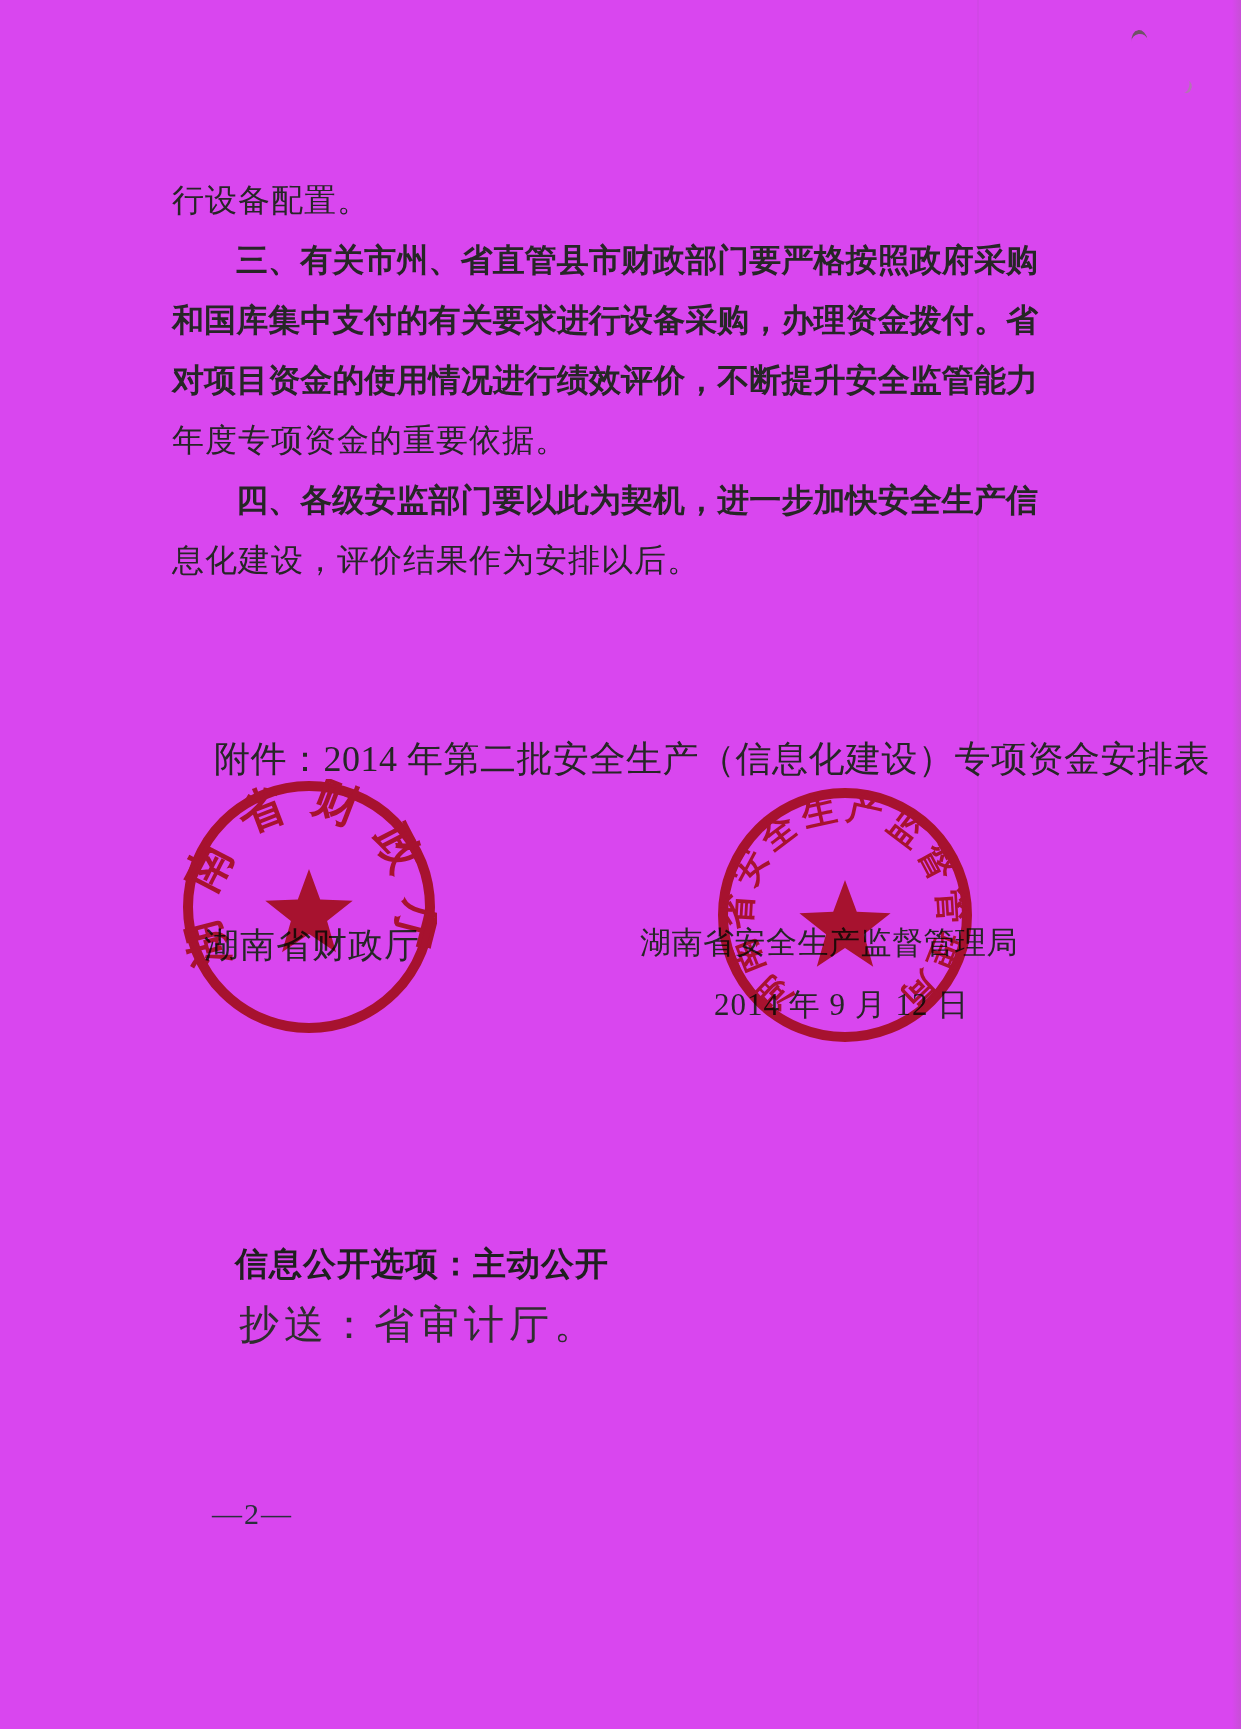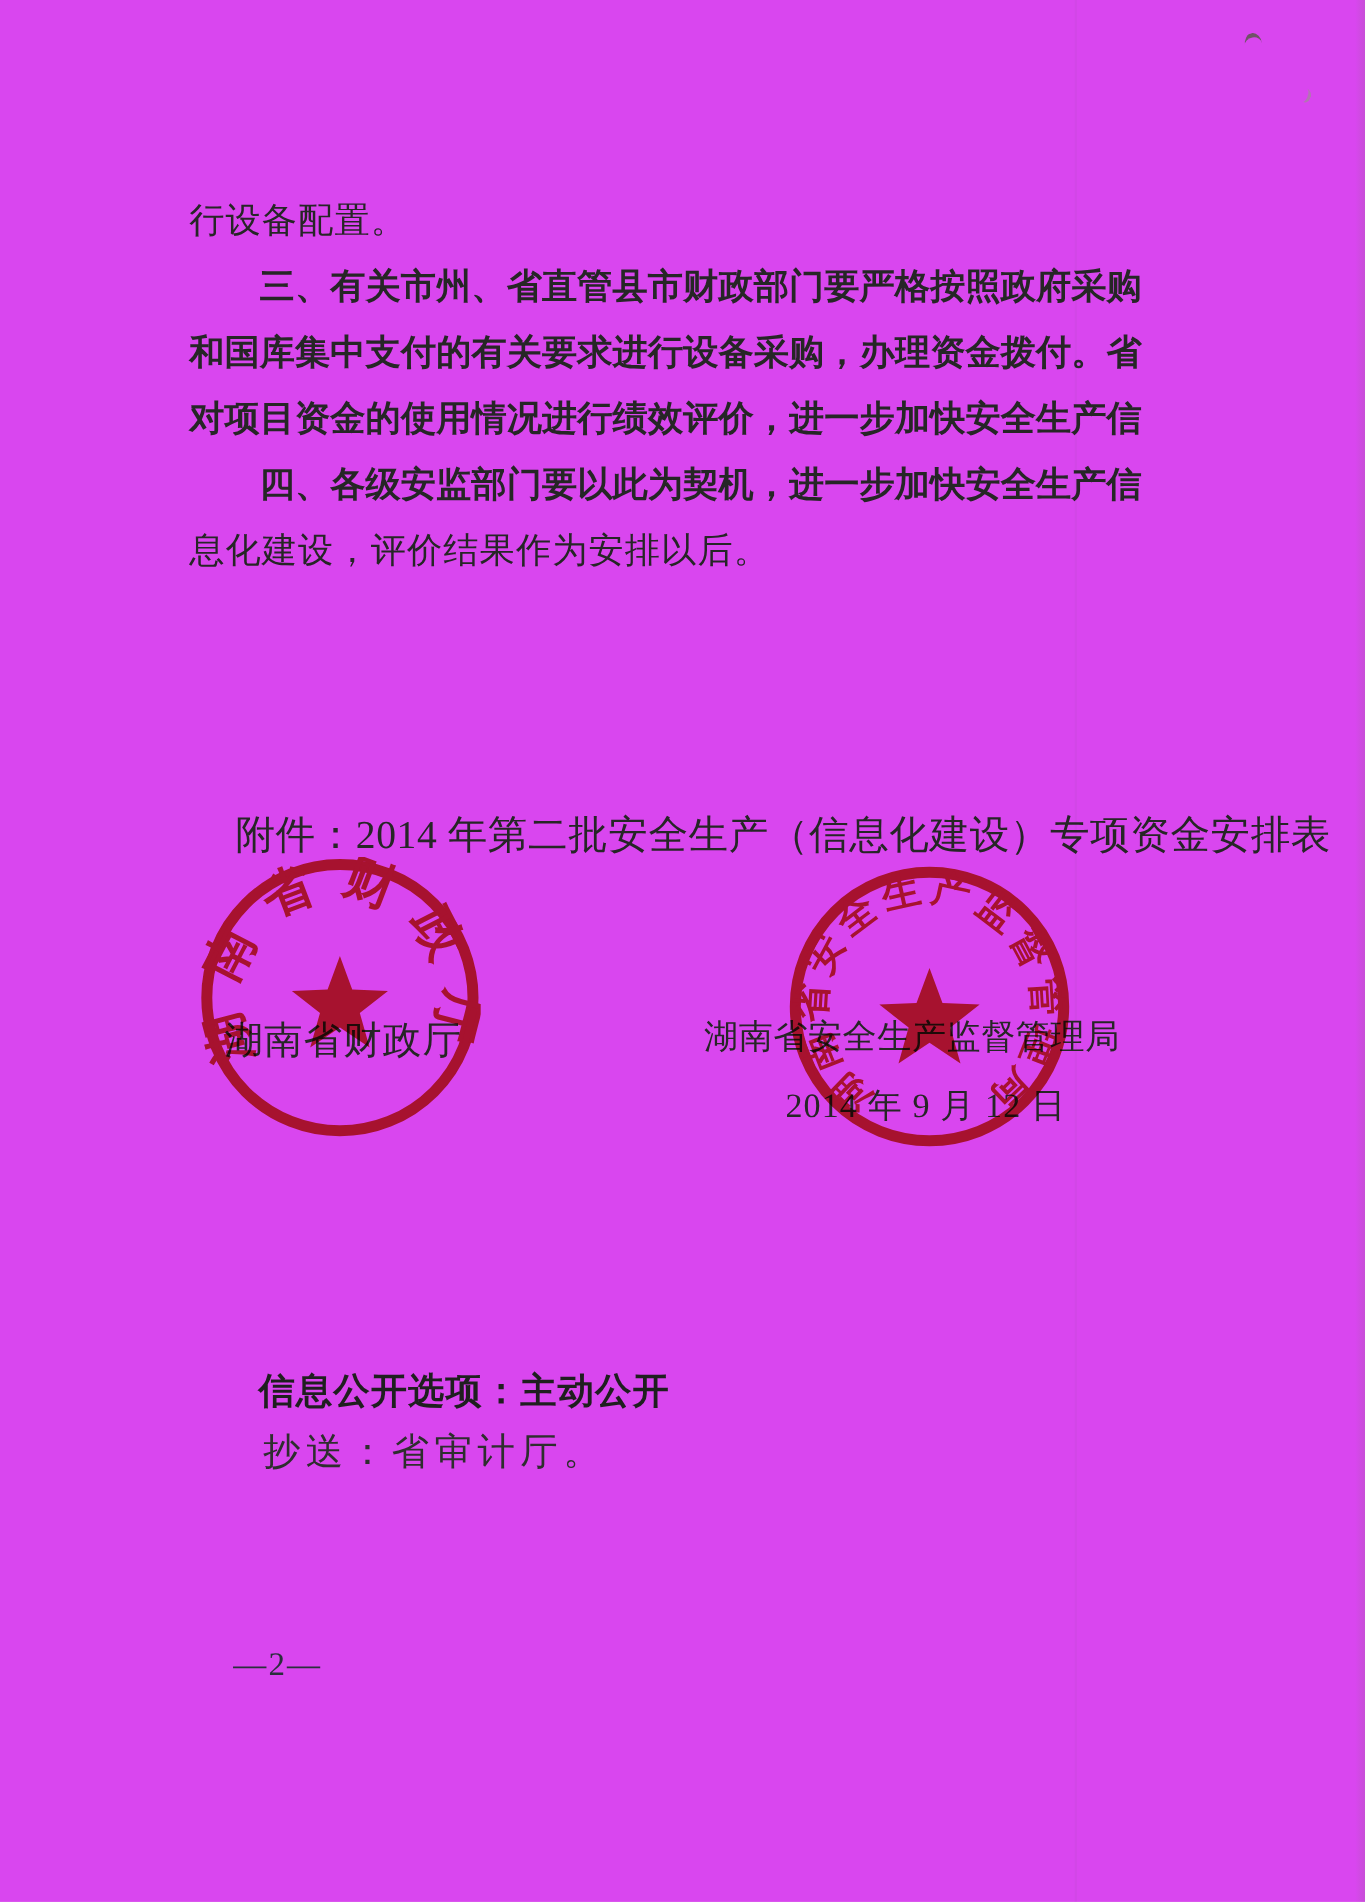--- a/index.html
+++ b/index.html
@@ -34,21 +34,21 @@
   .sig{position:absolute;color:#262626;white-space:nowrap;}
   .sig-left{left:204px;top:922px;font-size:35px;letter-spacing:1px;}
   .sig-right{left:640px;top:922px;font-size:31px;letter-spacing:.5px;}
   .sig-date{left:714px;top:984px;font-size:31px;letter-spacing:1px;}
   
   .seal{position:absolute;mix-blend-mode:multiply;opacity:.93;}
   .seal text{font-family:"Liberation Serif","DejaVu Serif",serif;font-weight:bold;}
   
   .disclosure{position:absolute;left:235px;top:1242px;font-size:33px;
     font-weight:bold;color:#1f1f1f;white-space:nowrap;letter-spacing:1px;}
-  .cc{position:absolute;left:239px;top:1297px;font-size:34px;
+  .cc{position:absolute;left:239px;top:1297px;font-size:40px;
     letter-spacing:5px;color:#2e2e2e;white-space:nowrap;}
   .pagenum{position:absolute;left:212px;top:1497px;font-size:30px;
     color:#2a2f3c;letter-spacing:2px;}
   
   .artifact{position:absolute;}
   .artifact-1{left:1131px;top:30px;width:16px;height:9px;
     border-top:4px solid #5e564f;border-radius:60% 60% 0 0/100% 100% 0 0;
     transform:rotate(-8deg);opacity:.85;}
   .artifact-2{left:1180px;top:80px;width:9px;height:13px;
     border-right:3px solid #9a948c;border-radius:0 70% 55% 0;
@@ -61,21 +61,22 @@
 
   <div class="edge-shade"></div>
   <div class="crease"></div>
   <div class="artifact artifact-1"></div>
   <div class="artifact artifact-2"></div>
 
   <div class="bodytext">
     <div class="line">行设备配置。</div>
     <div class="line just indent">三、有关市州、省直管县市财政部门要严格按照政府采购</div>
     <div class="line just">和国库集中支付的有关要求进行设备采购，办理资金拨付。省</div>
-    <div class="line just">对项目资金的使用情况进行绩效评价，进一步加快安全生产信</div>
+    <div class="line just">对项目资金的使用情况进行绩效评价，不断提升安全监管能力</div>
+    <div class="line">年度专项资金的重要依据。</div>
     <div class="line just indent">四、各级安监部门要以此为契机，进一步加快安全生产信</div>
     <div class="line">息化建设，评价结果作为安排以后。</div>
   </div>
 
   <div class="attachment">附件：2014 年第二批安全生产（信息化建设）专项资金安排表</div>
 
   <div class="sig sig-left">湖南省财政厅</div>
   <div class="sig sig-right">湖南省安全生产监督管理局</div>
   <div class="sig sig-date">2014 年 9 月 12 日</div>
 

